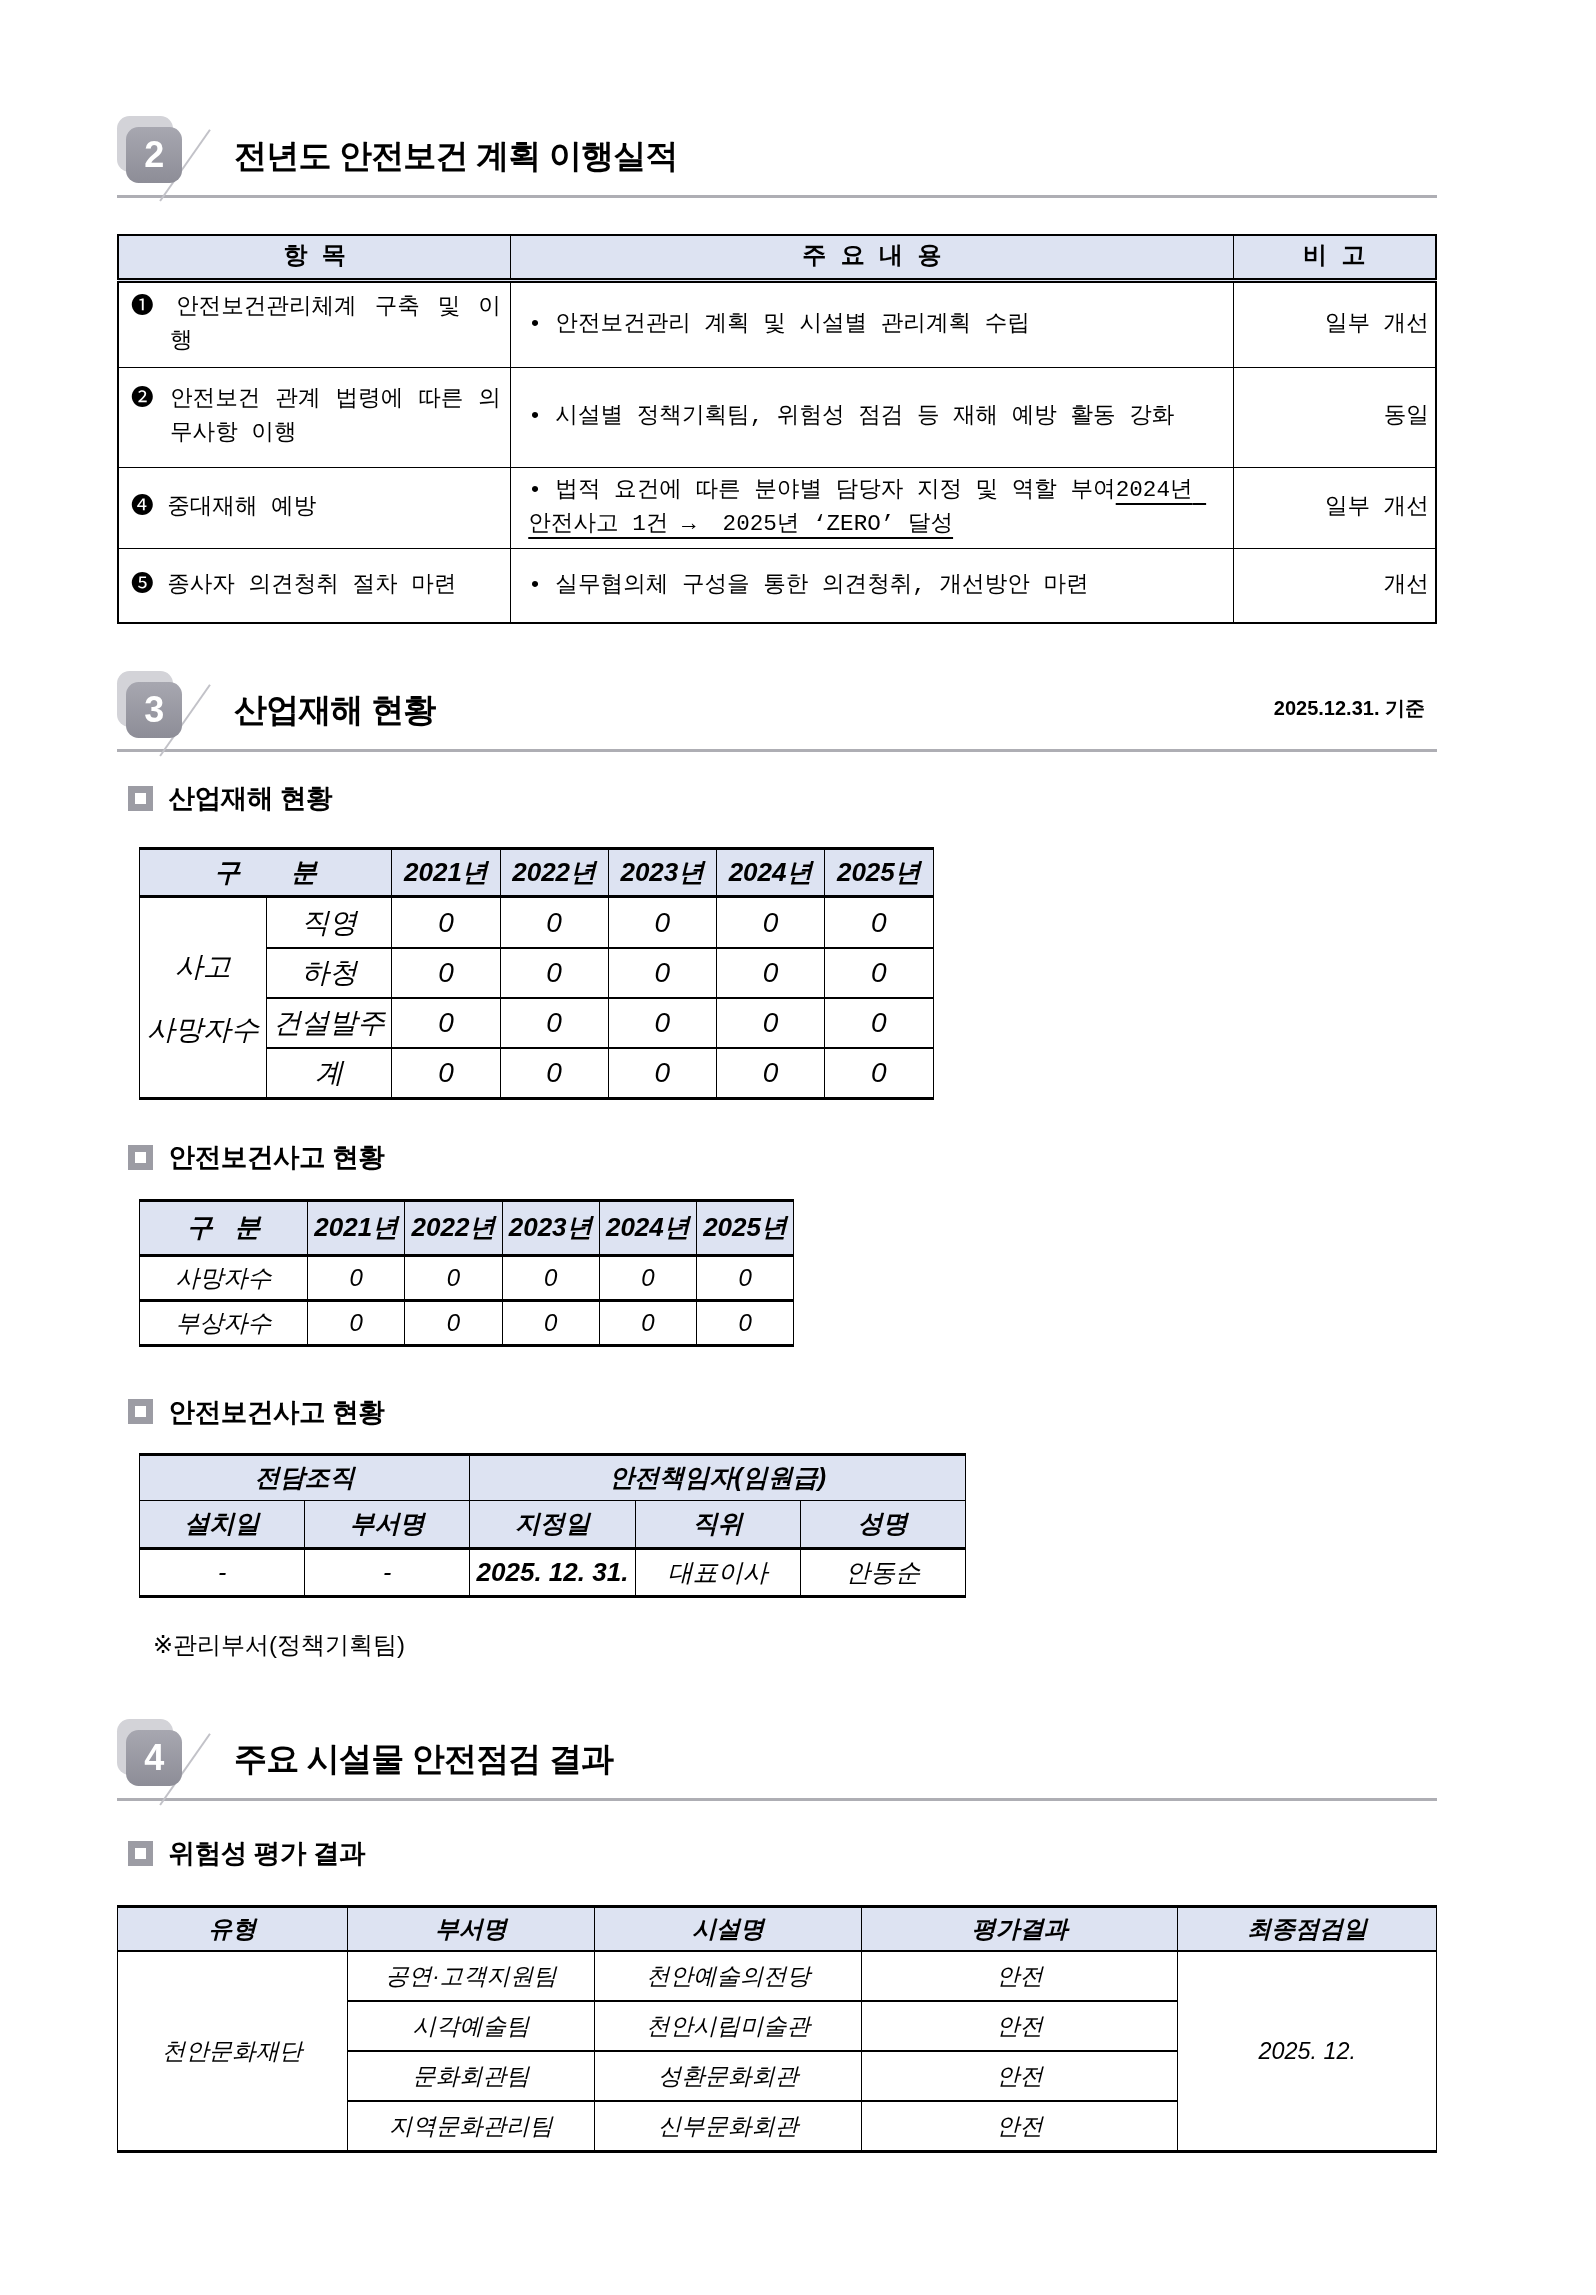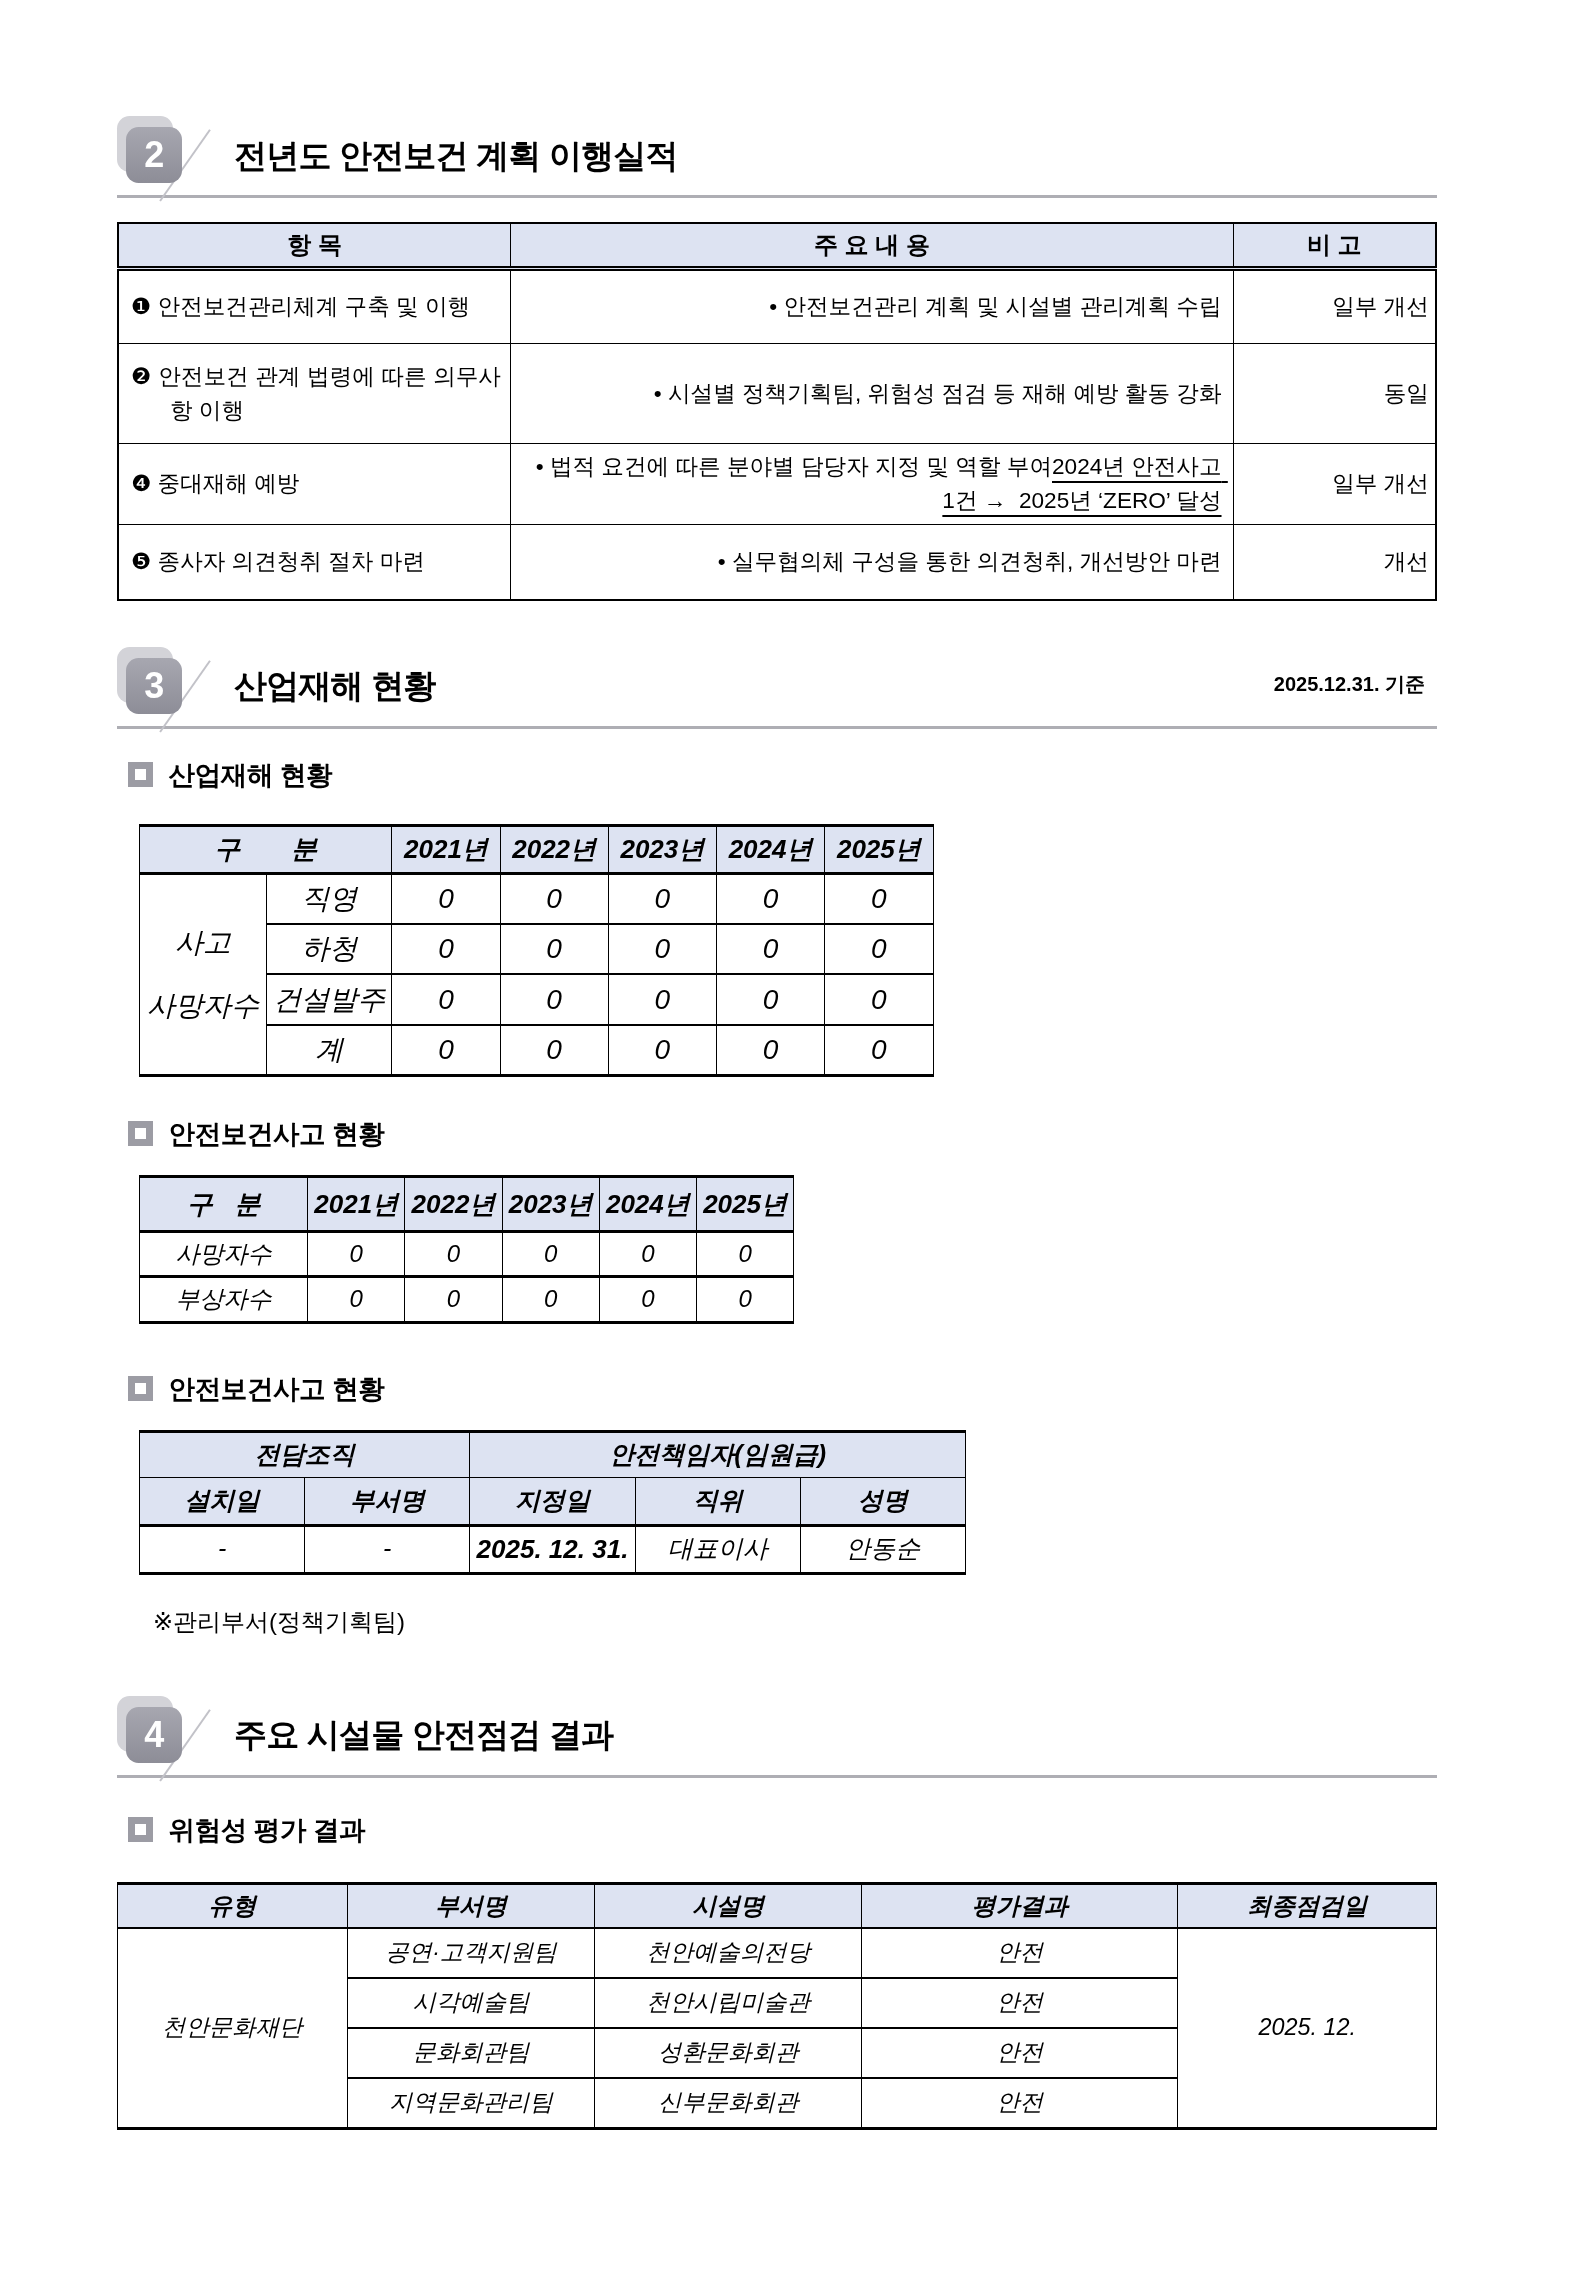--- a/index.html
+++ b/index.html
@@ -33,30 +33,30 @@
 
   
   table { border-collapse:collapse; table-layout:fixed; width:100%; }
   th,td { border:1.6px solid #000; text-align:center; vertical-align:middle;
           padding:3.1px 6.2px; font-size:23.4px; line-height:1.5; }
   thead th { background:#dde3f2; font-weight:600; }
   .pre { white-space:pre; }
   .inset { margin-left:22px; margin-right:22px; width:auto; }
 
   
-  .t1 { border:2.3px solid #000; margin-top:24px; }
+  .t1 { border:2.3px solid #000; margin-top:36px;font-family:Liberation Mono, monospace; }
   .t1 thead th { height:44px; font-size:24px; font-weight:700; border-bottom:5.5px double #000; }
   .t1 td { font-size:22.6px; }
   .t1 tr.r1 td { height:75px; }
   .t1 tr.r2 td { height:100px; }
   .t1 tr.r3 td { height:92px; }
   .t1 tr.r4 td { height:69px; }
   .t1 tr.r5 td { height:75px; }
   .cell-item { text-align:left; padding:7.8px 9.3px 7.8px 51px; text-indent:-39px; text-align:justify; }
-  .cell-content { text-align:right; padding:6.2px 11px 6.2px 17px; }
+  .cell-content { text-align:left; padding:6.2px 11px 6.2px 17px; }
   .cell-content .line { white-space:pre-wrap; display:block; }
   .cell-content .seg { white-space:pre-wrap; }
   .u-seg { text-decoration:underline; text-decoration-thickness:2.3px; text-underline-offset:7px; }
   .cell-note { text-align:right; }
 
   
   .frame { border-top:3.9px solid #000; border-bottom:3.9px solid #000;
            border-left:1.6px solid #000; border-right:1.6px solid #000;font-style:italic; }
 
   .t2 { margin-top:31px; }

